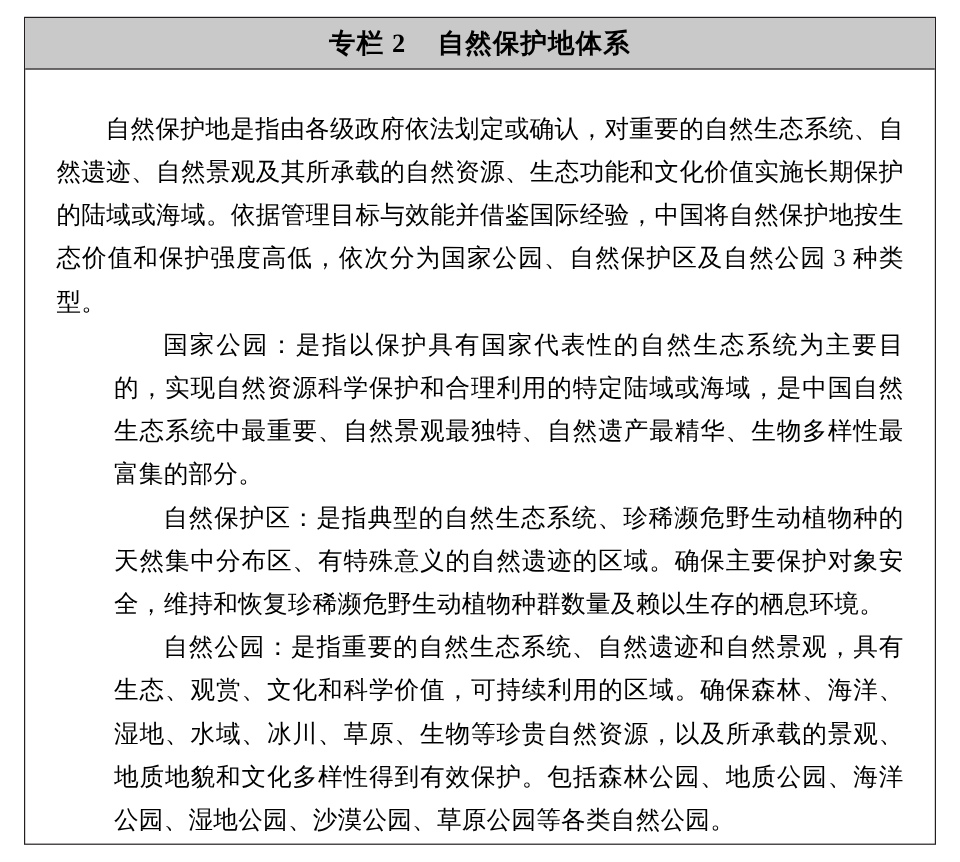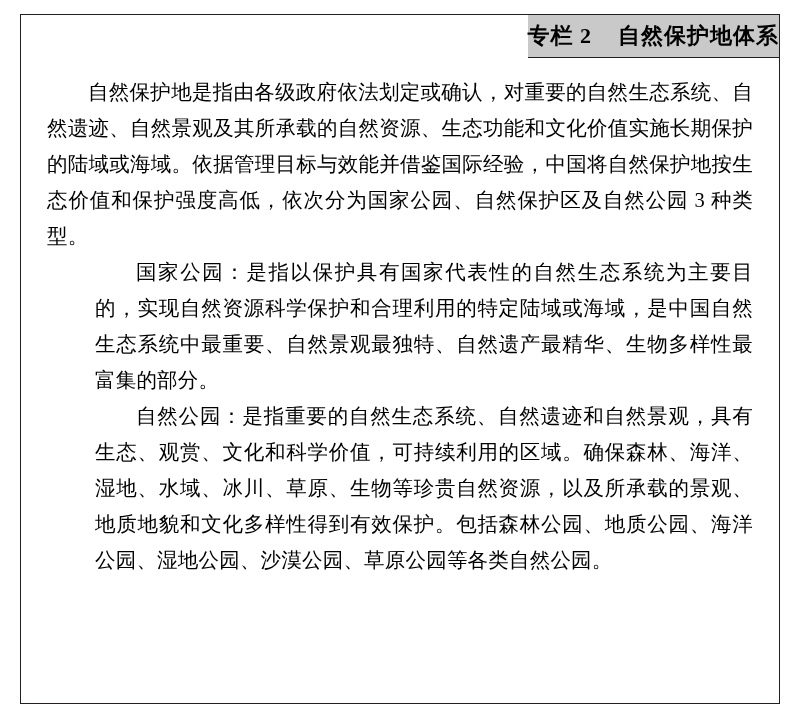--- a/index.html
+++ b/index.html
@@ -20,42 +20,41 @@
     padding: 14px 20px 10px 20px;
   }
   .box {
     border: 1px solid #231f20;
     box-sizing: border-box;
     width: 760px;
     height: 690px;
     background: #ffffff;
     display: flex;
     flex-direction: column;
-    align-items: flex-end;
   }
   .box-header {
     background: #c9c9c9;
     border-bottom: 1px solid #231f20;
     height: 42px;
     display: flex;
     align-items: center;
     justify-content: center;
     flex: 0 0 auto;
   }
   .box-title {
     font-size: 22px;
     font-weight: bold;
     letter-spacing: 1px;
     color: #000000;
     font-family: "Liberation Serif", "DejaVu Serif", serif;
     white-space: pre;
   }
   .box-body {
     flex: 1 1 auto;
-    padding: 16px 26px 10px 26px;
+    padding: 32px 26px 10px 26px;
     box-sizing: border-box;
   }
   .para {
     font-size: 20.5px;
     line-height: 36px;
     color: #000000;
     text-align: justify;
     text-justify: inter-ideograph;
     text-indent: 2em;
     margin: 0;
@@ -70,16 +69,17 @@
 <body>
 
 <div class="page">
   <div class="box">
     <div class="box-header">
       <div class="box-title">专栏 2    自然保护地体系</div>
     </div>
     <div class="box-body">
       <p class="para">自然保护地是指由各级政府依法划定或确认，对重要的自然生态系统、自然遗迹、自然景观及其所承载的自然资源、生态功能和文化价值实施长期保护的陆域或海域。依据管理目标与效能并借鉴国际经验，中国将自然保护地按生态价值和保护强度高低，依次分为国家公园、自然保护区及自然公园 3 种类型。</p>
       <p class="para">国家公园：是指以保护具有国家代表性的自然生态系统为主要目的，实现自然资源科学保护和合理利用的特定陆域或海域，是中国自然生态系统中最重要、自然景观最独特、自然遗产最精华、生物多样性最富集的部分。</p>
+      <p class="para">自然保护区：是指典型的自然生态系统、珍稀濒危野生动植物种的天然集中分布区、有特殊意义的自然遗迹的区域。确保主要保护对象安全，维持和恢复珍稀濒危野生动植物种群数量及赖以生存的栖息环境。</p>
       <p class="para">自然公园：是指重要的自然生态系统、自然遗迹和自然景观，具有生态、观赏、文化和科学价值，可持续利用的区域。确保森林、海洋、湿地、水域、冰川、草原、生物等珍贵自然资源，以及所承载的景观、地质地貌和文化多样性得到有效保护。包括森林公园、地质公园、海洋公园、湿地公园、沙漠公园、草原公园等各类自然公园。</p>
     </div>
   </div>
 </div>
 
 </body></html>

